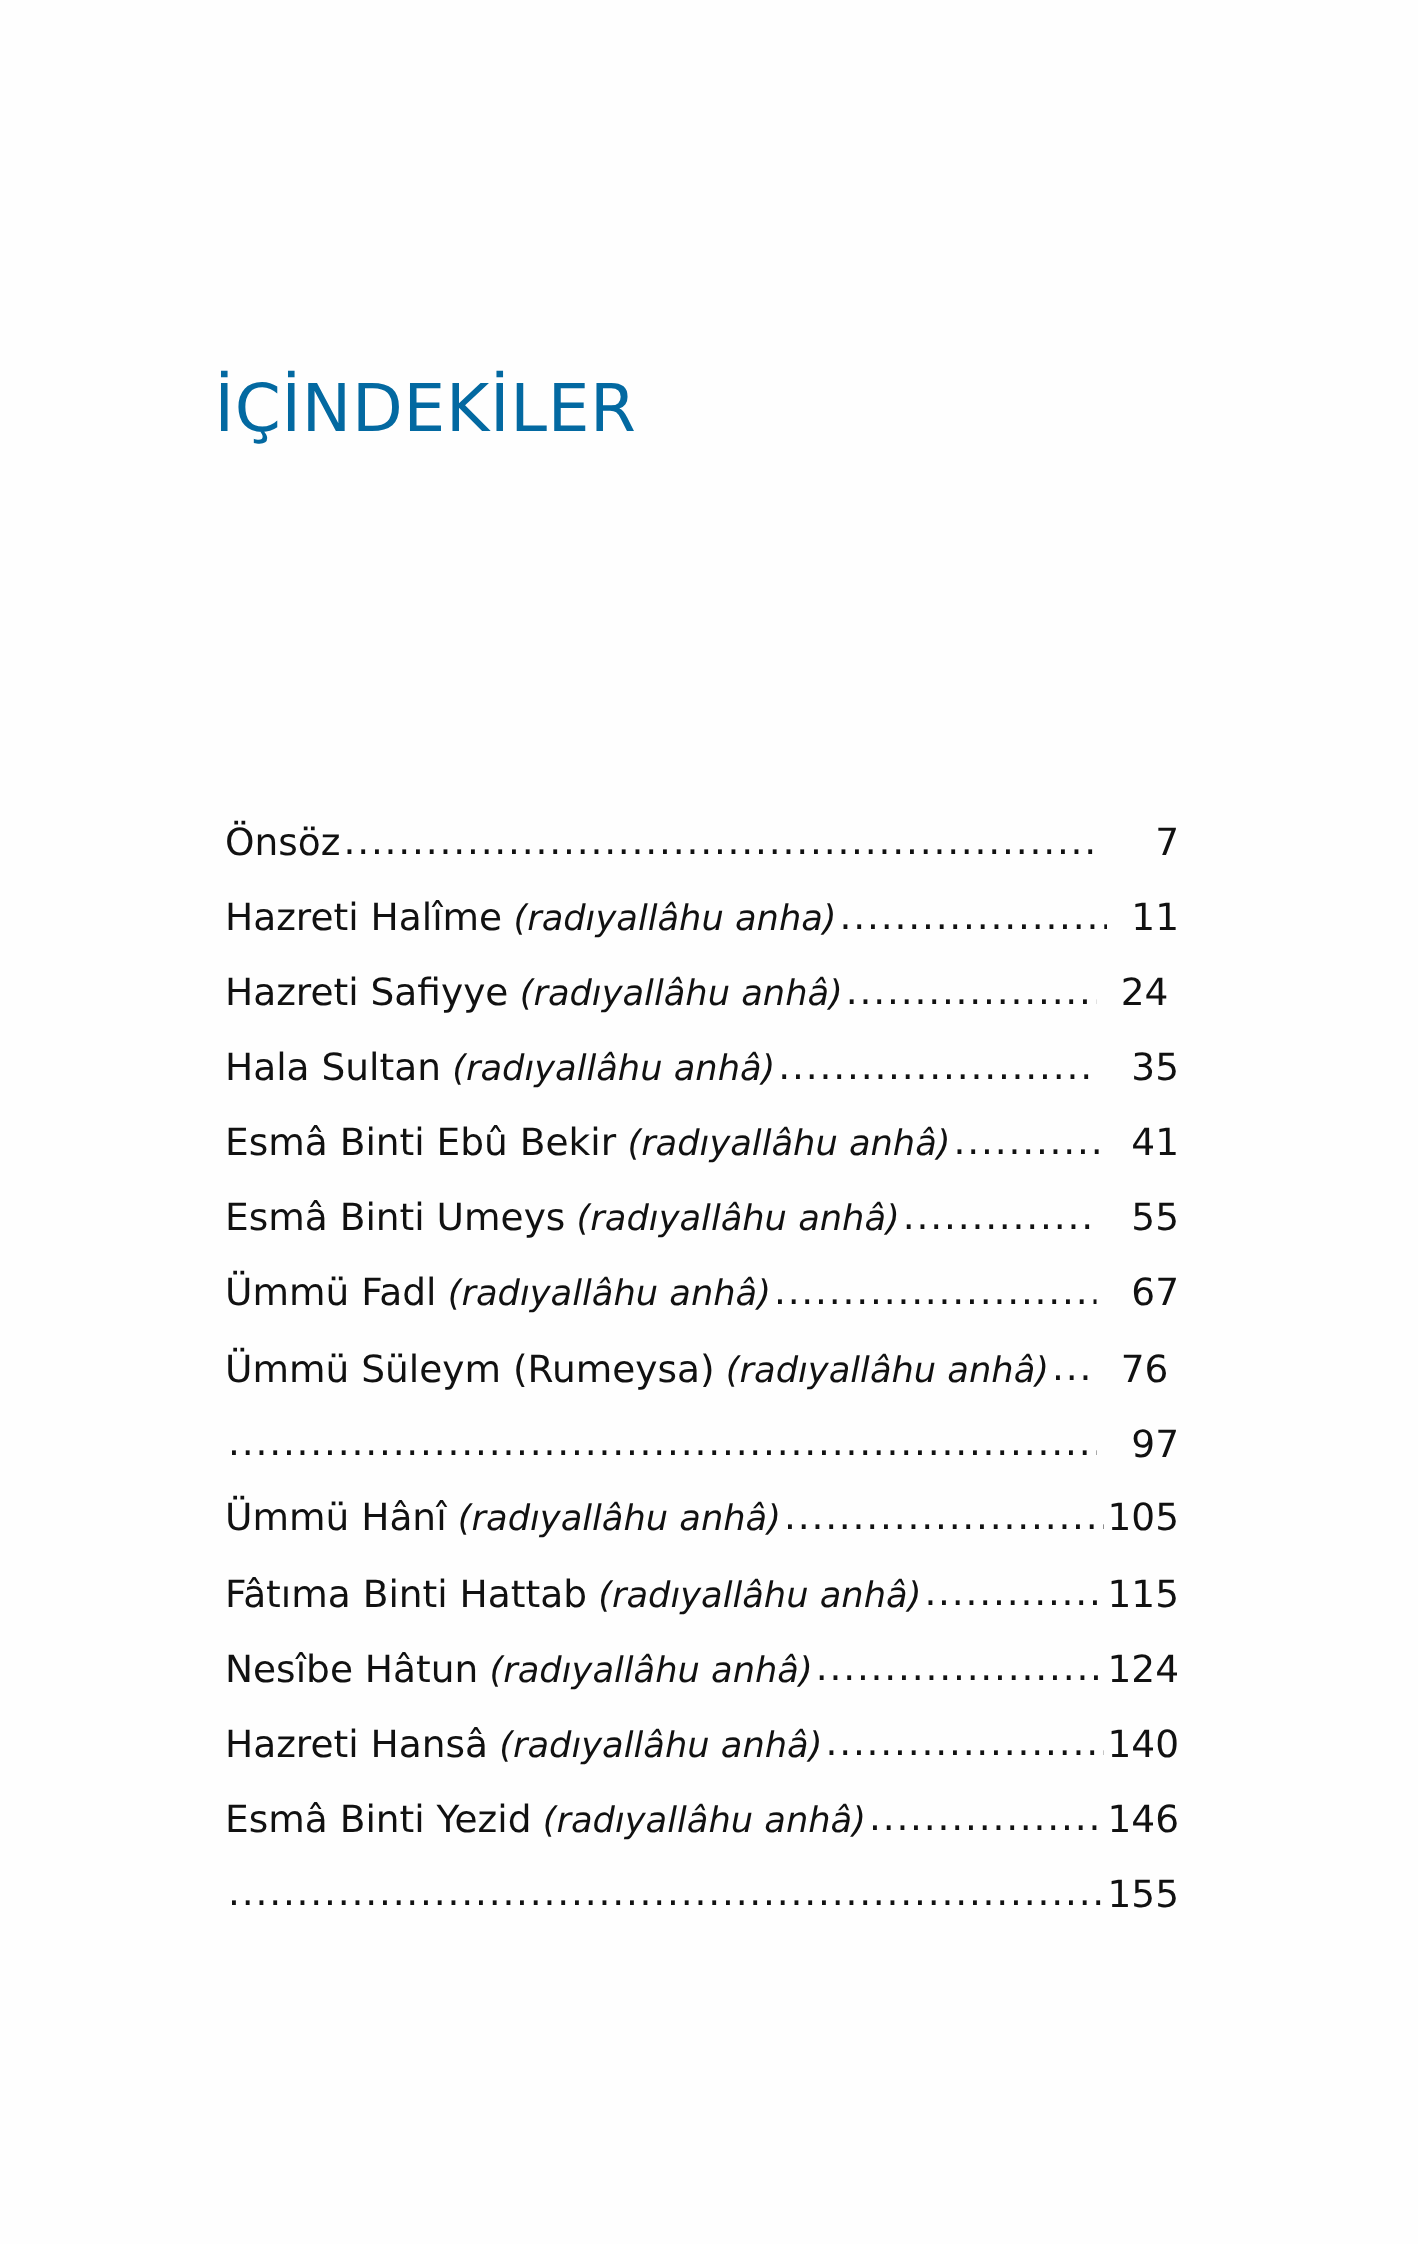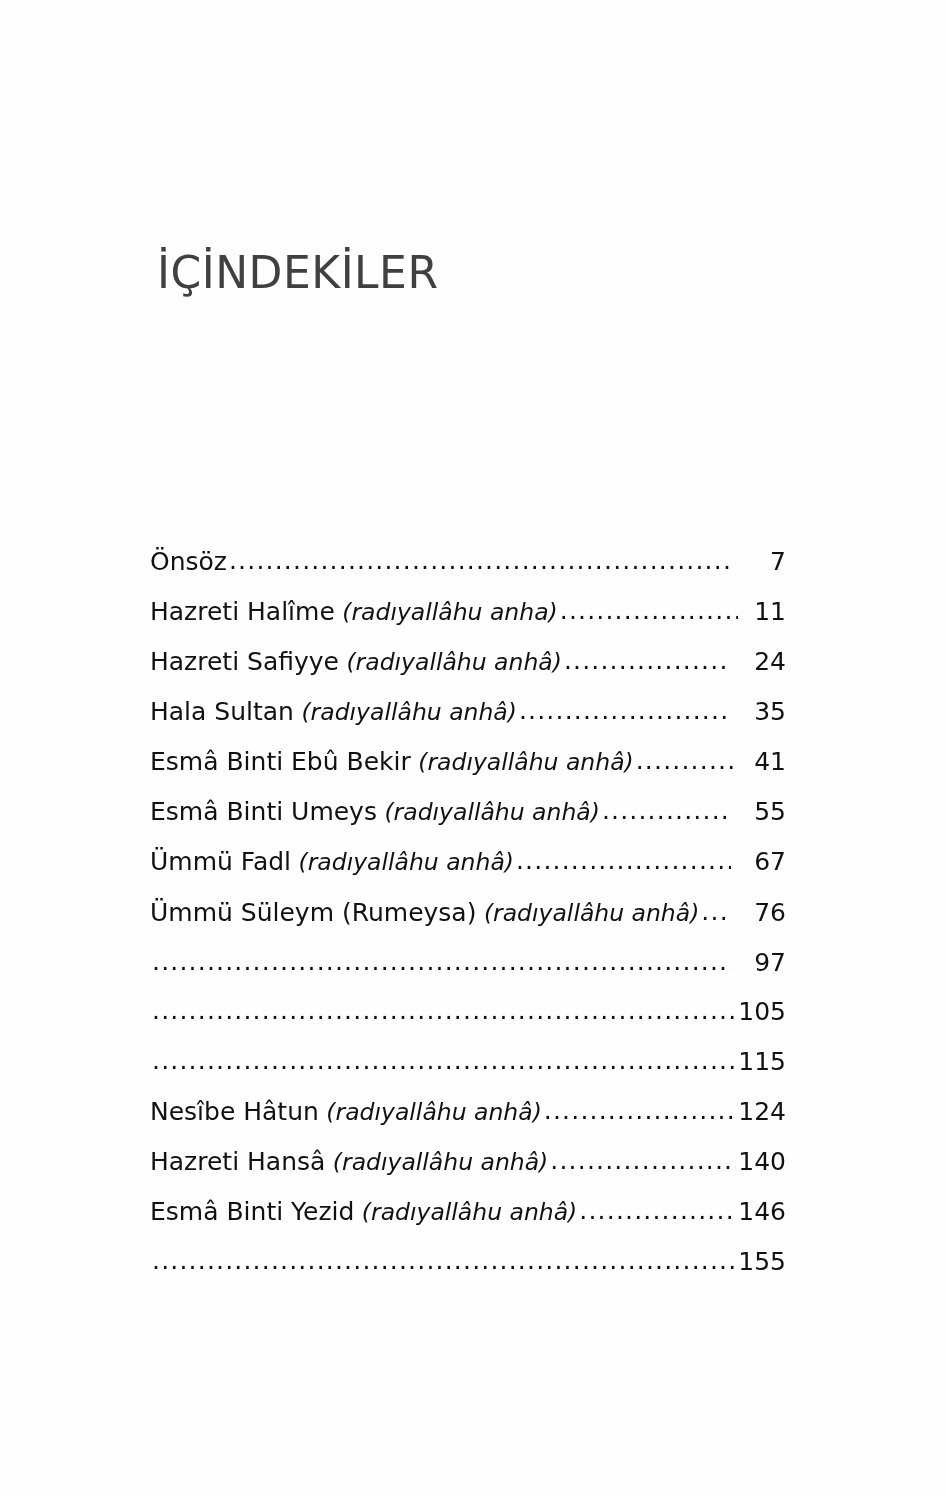--- a/index.html
+++ b/index.html
@@ -17,28 +17,28 @@
   }
 
   .page {
     position: absolute;
     inset: 0;
     background: #fefefe;
   }
 
   .toc-title {
     position: absolute;
-    left: 157px;
+    left: 143px;
     top: 222px;
     font-family: "DejaVu Sans", sans-serif;
     font-size: 44px;
     font-weight: 400;
     letter-spacing: 0.5px;
     line-height: 1;
-    color: #404040;
+    color: #0369a1;
   }
 
   .toc-list {
     position: absolute;
     left: 150px;
     top: 549px;
     width: 636px;
   }
 
   .toc-entry {
@@ -96,21 +96,21 @@
         <span class="toc-page" style="margin-left: 7px;">7</span>
       </div>
       <div class="toc-entry">
         <span class="toc-label">Hazreti Halîme<span class="hon"> (radıyallâhu anha)</span></span>
         <span class="toc-dots"> ............................................................................................................................................</span>
         <span class="toc-page">11</span>
       </div>
       <div class="toc-entry">
         <span class="toc-label">Hazreti Safiyye<span class="hon"> (radıyallâhu anhâ)</span></span>
         <span class="toc-dots"> ............................................................................................................................................</span>
-        <span class="toc-page" style="margin-left: 7px;">24</span>
+        <span class="toc-page" style="margin-left: 7px; text-align: center;">24</span>
       </div>
       <div class="toc-entry">
         <span class="toc-label">Hala Sultan<span class="hon"> (radıyallâhu anhâ)</span></span>
         <span class="toc-dots"> ............................................................................................................................................</span>
         <span class="toc-page" style="margin-left: 7px;">35</span>
       </div>
       <div class="toc-entry">
         <span class="toc-label">Esmâ Binti Ebû Bekir<span class="hon"> (radıyallâhu anhâ)</span></span>
         <span class="toc-dots"> ............................................................................................................................................</span>
         <span class="toc-page">41</span>
@@ -121,31 +121,33 @@
         <span class="toc-page" style="margin-left: 7px;">55</span>
       </div>
       <div class="toc-entry">
         <span class="toc-label">Ümmü Fadl<span class="hon"> (radıyallâhu anhâ)</span></span>
         <span class="toc-dots"> ............................................................................................................................................</span>
         <span class="toc-page" style="margin-left: 7px;">67</span>
       </div>
       <div class="toc-entry">
         <span class="toc-label">Ümmü Süleym (Rumeysa)<span class="hon"> (radıyallâhu anhâ)</span></span>
         <span class="toc-dots"> ............................................................................................................................................</span>
-        <span class="toc-page" style="margin-left: 7px;">76</span>
+        <span class="toc-page" style="margin-left: 7px; text-align: center;">76</span>
       </div>
       <div class="toc-entry">
         <span class="toc-dots"> ............................................................................................................................................</span>
         <span class="toc-page" style="margin-left: 7px;">97</span>
       </div>
       <div class="toc-entry">
+        <span class="toc-label">Ümmü Hânî<span class="hon"> (radıyallâhu anhâ)</span></span>
         <span class="toc-dots"> ............................................................................................................................................</span>
         <span class="toc-page">105</span>
       </div>
       <div class="toc-entry">
+        <span class="toc-label">Fâtıma Binti Hattab<span class="hon"> (radıyallâhu anhâ)</span></span>
         <span class="toc-dots"> ............................................................................................................................................</span>
         <span class="toc-page">115</span>
       </div>
       <div class="toc-entry">
         <span class="toc-label">Nesîbe Hâtun<span class="hon"> (radıyallâhu anhâ)</span></span>
         <span class="toc-dots"> ............................................................................................................................................</span>
         <span class="toc-page">124</span>
       </div>
       <div class="toc-entry">
         <span class="toc-label">Hazreti Hansâ<span class="hon"> (radıyallâhu anhâ)</span></span>

